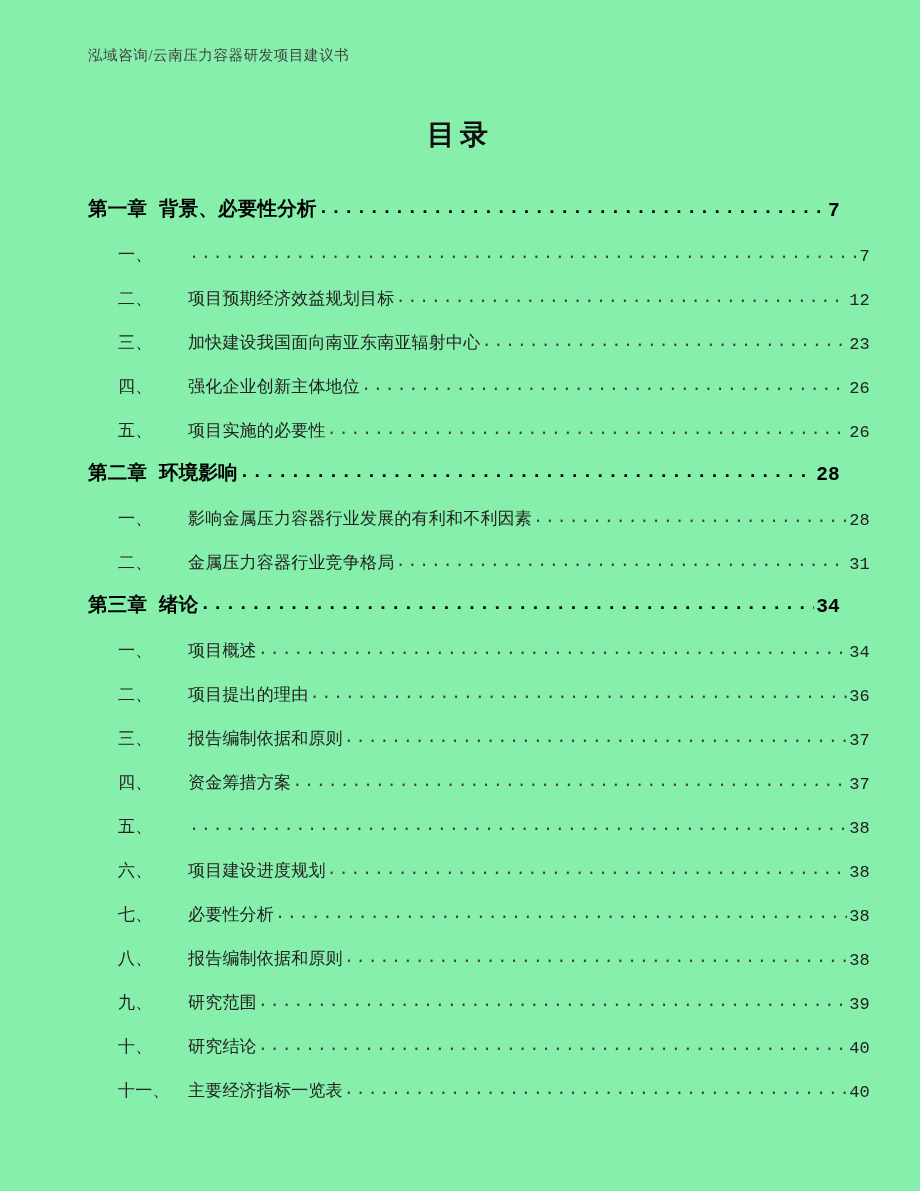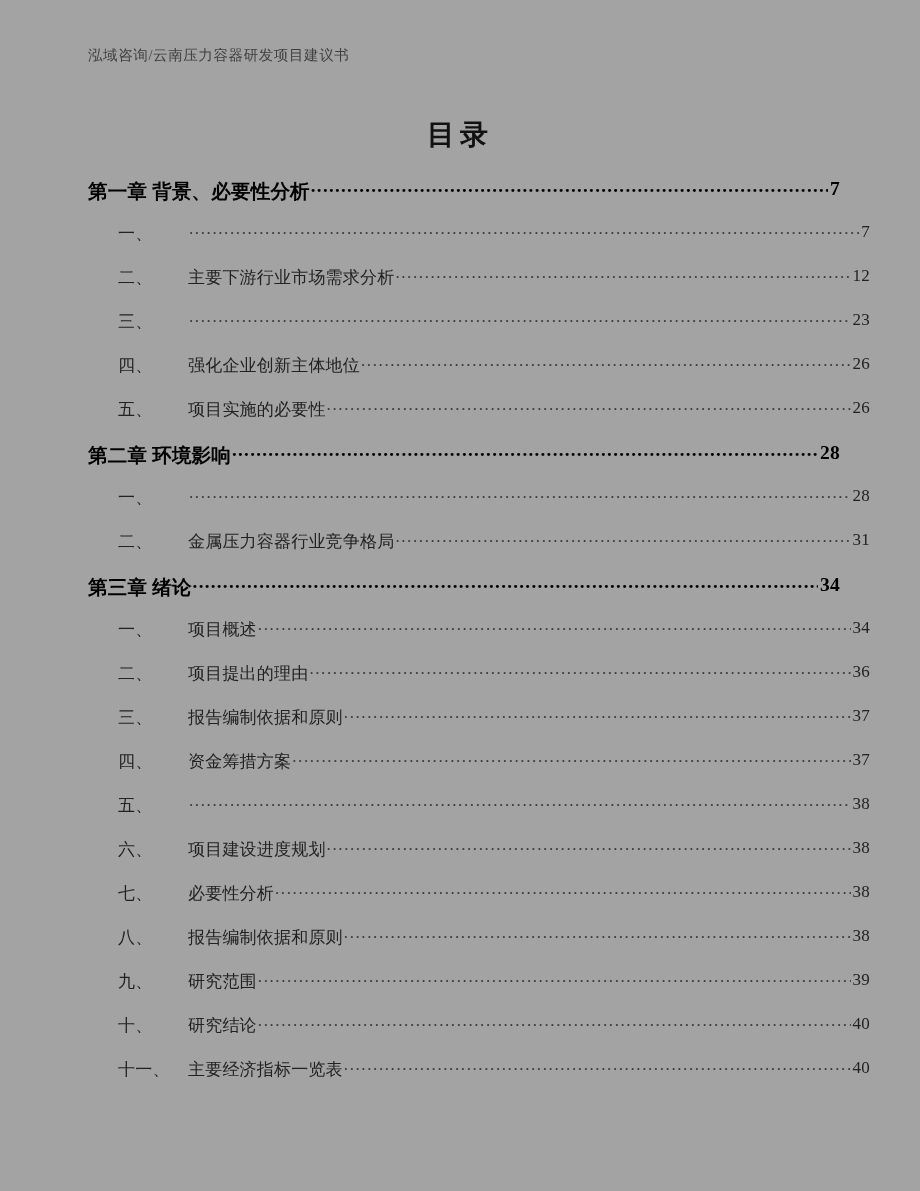--- a/index.html
+++ b/index.html
@@ -14,21 +14,21 @@
     font-family: "Liberation Serif", "DejaVu Serif", serif;
     color: #1a1a1a;
     overflow: hidden;
   }
 
   .page {
     position: absolute;
     left: 0; top: 0;
     width: 920px;
     height: 1191px;
-    background: #a3a3a3;
+    background: #86efac;
   }
 
   
   .doc-header {
     position: absolute;
     left: 88px;
     top: 44px;
     width: 752px;
     font-size: 14.5px;
     line-height: 22px;
@@ -53,24 +53,25 @@
   
   .toc {
     position: absolute;
     left: 88px;
     top: 178px;
     width: 752px;
   }
 
   .toc-row {
     display: flex;
-    align-items: flex-start;
+    align-items: flex-end;
     width: 100%;
     white-space: nowrap;
     overflow: hidden;
+    font-family: Liberation Mono, monospace;
   }
 
   
   .toc-row.level-1 {
     height: 44px;
     font-size: 19.5px;
     font-weight: bold;
     color: #000000;
     padding-left: 0px;
     padding-right: 0px;
@@ -148,26 +149,27 @@
         <span class="toc-dots"></span>
         <span class="toc-page">7</span>
       </div>
       <div class="toc-row level-2">
         <span class="toc-num">一、</span>
         <span class="toc-dots"></span>
         <span class="toc-page">7</span>
       </div>
       <div class="toc-row level-2">
         <span class="toc-num">二、</span>
-        <span class="toc-label">主要下游行业市场需求分析</span>
+        <span class="toc-label">项目预期经济效益规划目标</span>
         <span class="toc-dots"></span>
         <span class="toc-page">12</span>
       </div>
       <div class="toc-row level-2">
         <span class="toc-num">三、</span>
+        <span class="toc-label">加快建设我国面向南亚东南亚辐射中心</span>
         <span class="toc-dots"></span>
         <span class="toc-page">23</span>
       </div>
       <div class="toc-row level-2">
         <span class="toc-num">四、</span>
         <span class="toc-label">强化企业创新主体地位</span>
         <span class="toc-dots"></span>
         <span class="toc-page">26</span>
       </div>
       <div class="toc-row level-2">
@@ -178,20 +180,21 @@
       </div>
       <div class="toc-row level-1">
         <span class="toc-num">第二章</span>
         <span class="toc-num">&nbsp;</span>
         <span class="toc-label">环境影响</span>
         <span class="toc-dots"></span>
         <span class="toc-page">28</span>
       </div>
       <div class="toc-row level-2">
         <span class="toc-num">一、</span>
+        <span class="toc-label">影响金属压力容器行业发展的有利和不利因素</span>
         <span class="toc-dots"></span>
         <span class="toc-page">28</span>
       </div>
       <div class="toc-row level-2">
         <span class="toc-num">二、</span>
         <span class="toc-label">金属压力容器行业竞争格局</span>
         <span class="toc-dots"></span>
         <span class="toc-page">31</span>
       </div>
       <div class="toc-row level-1">

